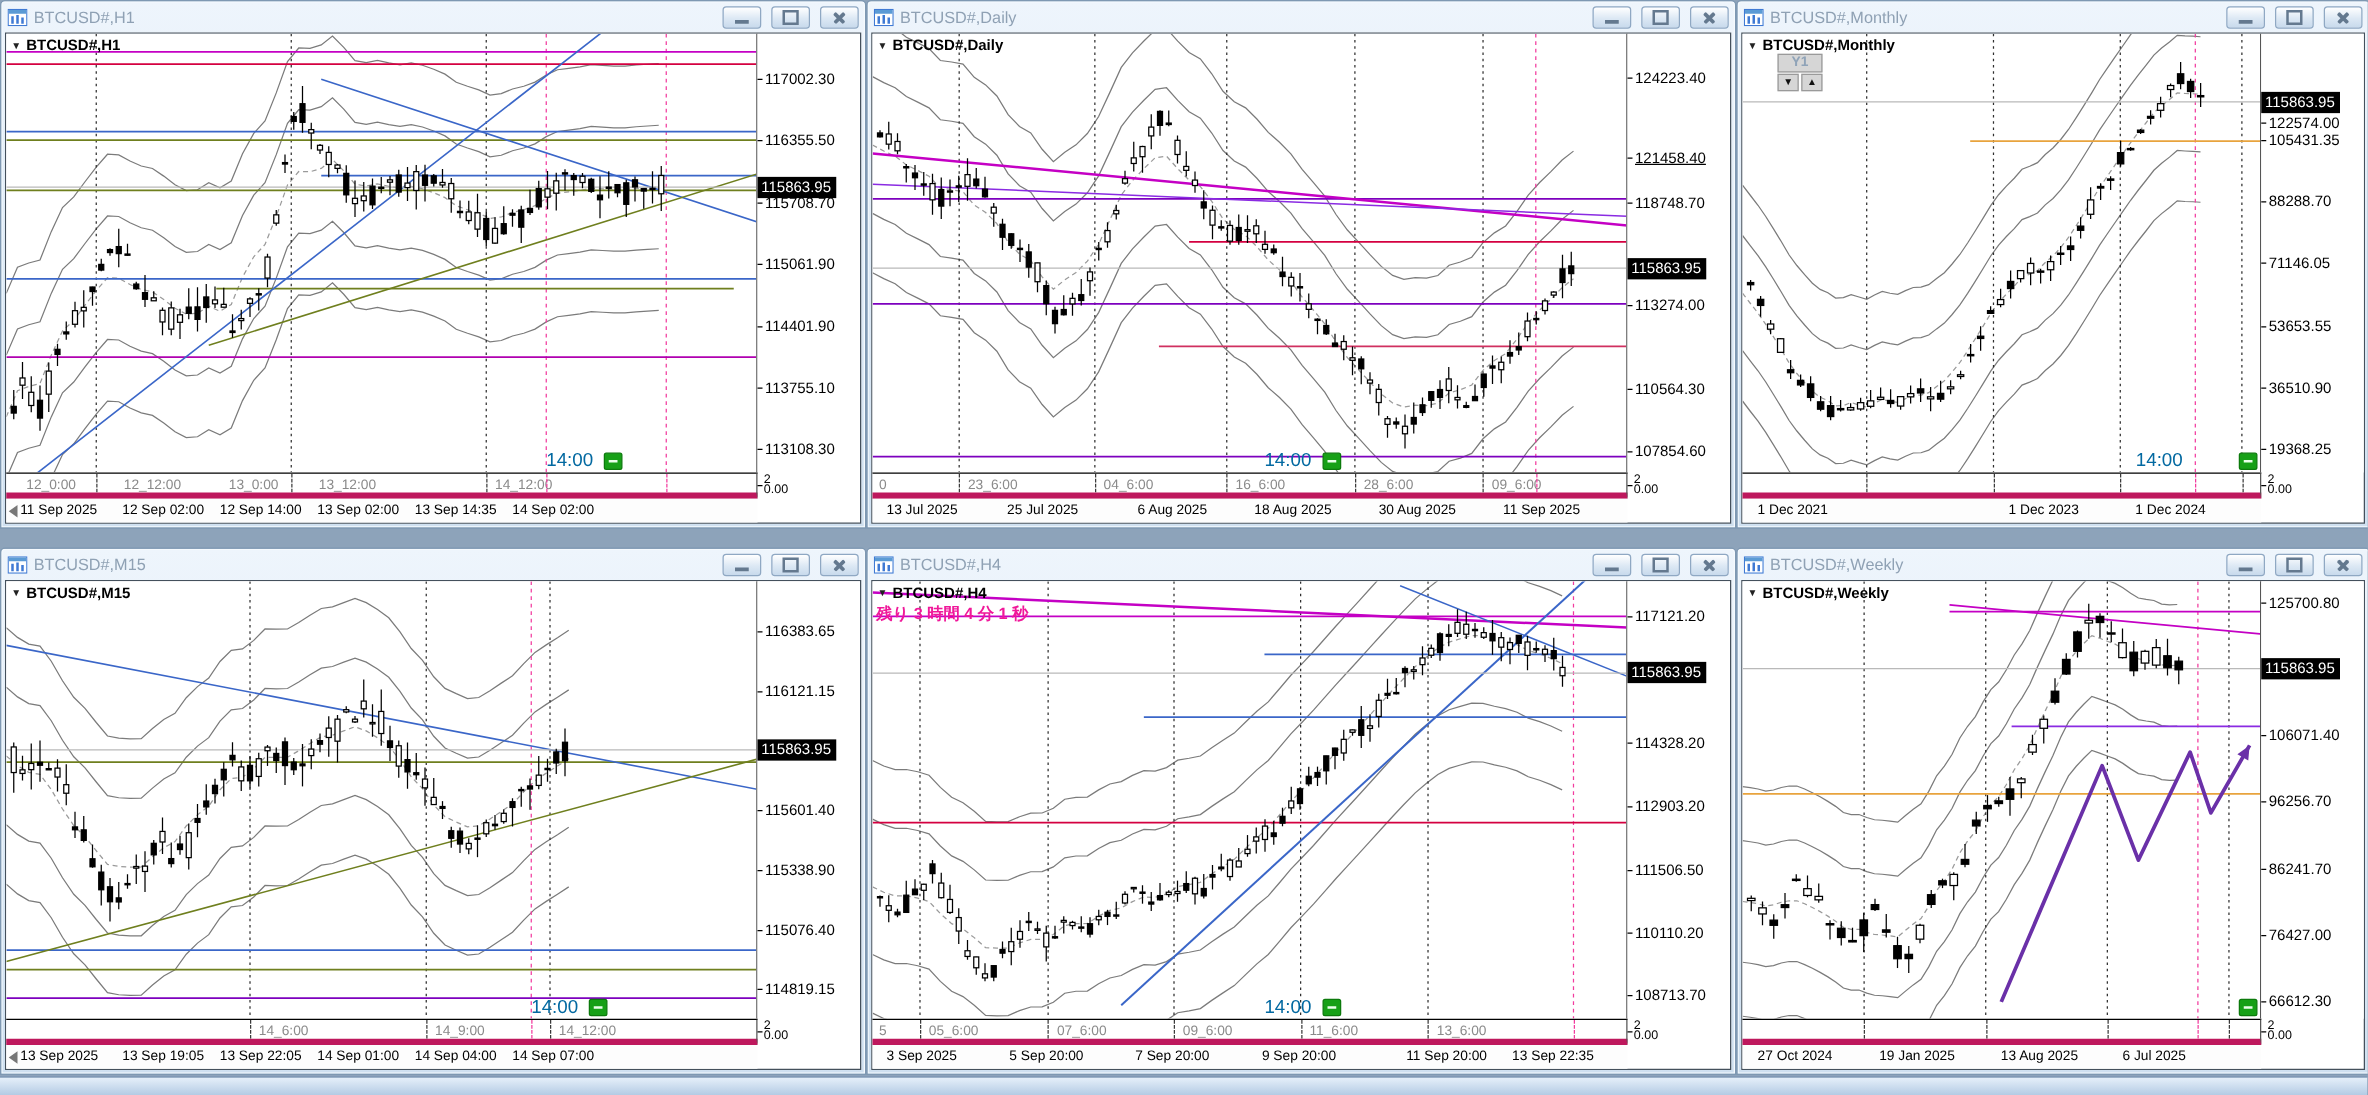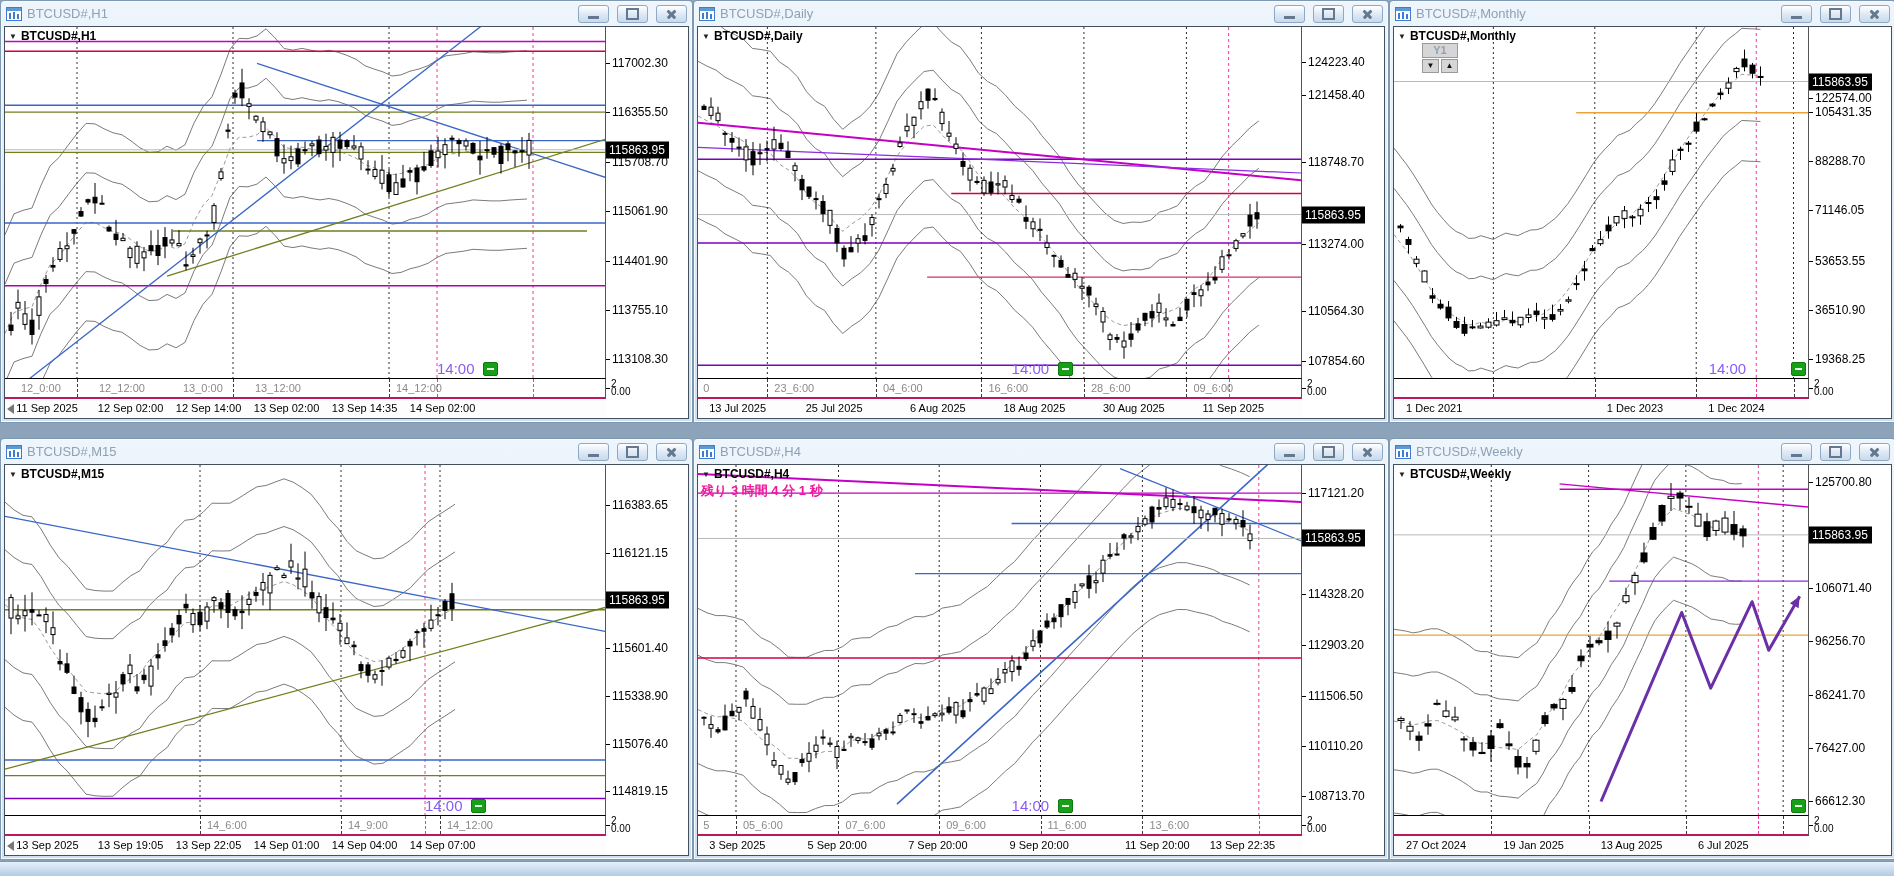--- a/index.html
+++ b/index.html
@@ -24,36 +24,36 @@
        display:flex;flex-direction:column;min-height:0;}
   .mainrow{flex:1;display:flex;min-height:0;}
   .pane{flex:1;position:relative;background:#fff;border-right:1px solid #555;overflow:hidden;}
   .plot{position:absolute;left:0;top:0;}
   .axis{width:82px;flex:none;position:relative;background:#fff;font-size:12px;color:#000;}
   .tick{position:absolute;left:6px;transform:translateY(-50%);white-space:nowrap;}
   .tick::before{content:"";position:absolute;left:-6px;top:50%;width:4px;height:1px;background:#000;}
   .badge{position:absolute;left:0;transform:translateY(-50%);background:#000;color:#fff;
        padding:1px 4px 2px 3px;font-size:12px;white-space:nowrap;z-index:3;}
   .subrow{flex:none;height:21px;display:flex;}
-  .substrip{flex:1;position:relative;border-top:1px solid #000;border-bottom:2px solid #be185d;
+  .substrip{flex:1;position:relative;border-top:1px solid #000;border-bottom:5px solid #be185d;
        border-right:1px solid #555;background:#fff;overflow:hidden;}
   .plabel{position:absolute;top:3px;font-size:11px;color:#8a8a8a;white-space:nowrap;}
   .subaxis{width:82px;flex:none;position:relative;font-size:10px;color:#000;}
   .sa-top{position:absolute;left:5px;top:0px;} .sa-bot{position:absolute;left:5px;top:8px;}
   .subaxis::before{content:"";position:absolute;left:0;top:10px;width:4px;height:1px;background:#000;}
   .timerow{flex:none;height:19px;display:flex;}
   .timestrip{flex:1;position:relative;background:#fdfdfd;overflow:hidden;}
   .tlabel{position:absolute;top:3px;font-size:11px;color:#000;white-space:nowrap;}
   .timespacer{width:82px;flex:none;}
   .chartlabel{position:absolute;top:2px;left:4px;font-size:12px;font-weight:600;color:#000;z-index:4;
        display:flex;align-items:center;gap:4px;background:transparent;}
   .arr{font-size:8px;color:#222;}
   .countdown{position:absolute;top:17px;left:3px;font-size:13px;font-weight:bold;color:#f0189a;z-index:4;}
   .countdown:empty{display:none;}
-  .clock{position:absolute;bottom:1px;font-size:15px;color:#8b5cf6;z-index:4;white-space:nowrap;}
+  .clock{position:absolute;bottom:1px;font-size:15px;color:#0369a1;z-index:4;white-space:nowrap;}
   .clock:empty{display:none;}
   .eaicon{position:absolute;bottom:2px;width:13px;height:12px;background:#17a017;border:1px solid #0c7a0c;
        border-radius:2px;z-index:4;display:flex;align-items:center;justify-content:center;}
   .eadash{width:7px;height:2px;background:#eaffea;}
   .y1wrap{position:absolute;top:16px;left:28px;z-index:4;text-align:center;}
   .y1btn{min-width:26px;padding:0 3px;height:13px;line-height:13px;background:#d6d6d6;border:1px solid #9a9a9a;
        color:#8fa3b8;font-size:11px;font-weight:bold;}
   .y1btn:empty{display:none;}
   .y1tris{display:flex;gap:2px;margin-top:1px;justify-content:center;}
   .y1tri{width:15px;height:12px;background:#d6d6d6;border:1px solid #9a9a9a;color:#111;
@@ -544,21 +544,21 @@
             </div>
           </div>
           <div class="clock" style="left: 313.56px;">14:00</div>
           <div class="eaicon" style="left: 359.56px;">
               <span class="eadash"></span>
             </div>
         </div>
         <div class="axis">
           <div class="badge" style="top: 187.553px;">115863.95</div>
         <div class="tick" style="top: 35.1292px;">124223.40</div>
-            <div class="tick" style="top: 68px;">121458.40</div>
+            <div class="tick" style="top: 99px; text-decoration: underline;">121458.40</div>
             <div class="tick" style="top: 134.954px;">118748.70</div>
             <div class="tick" style="top: 217px;">113274.00</div>
             <div class="tick" style="top: 284.186px;">110564.30</div>
             <div class="tick" style="top: 333.594px;">107854.60</div>
           </div>
       </div>
       <div class="subrow">
         <div class="substrip">
             <div class="vline" style="left: 69.345px;"></div>
             <div class="vline" style="left: 177.885px;"></div>

